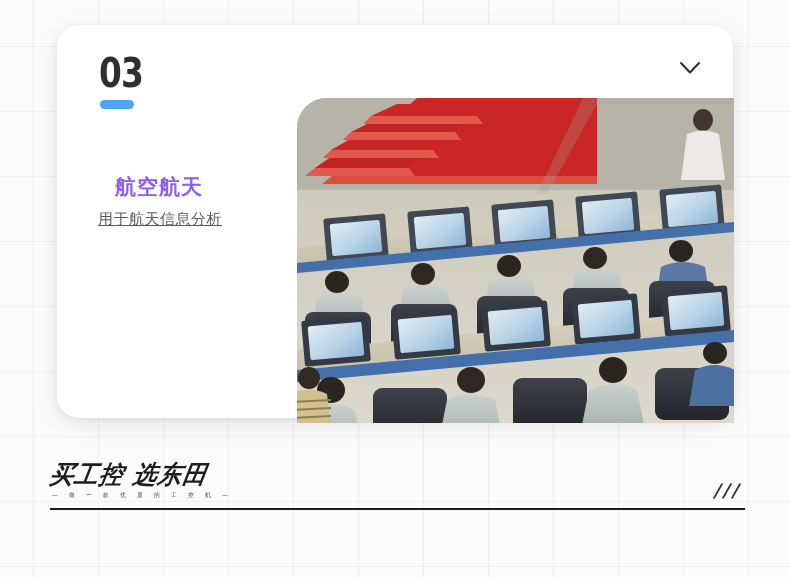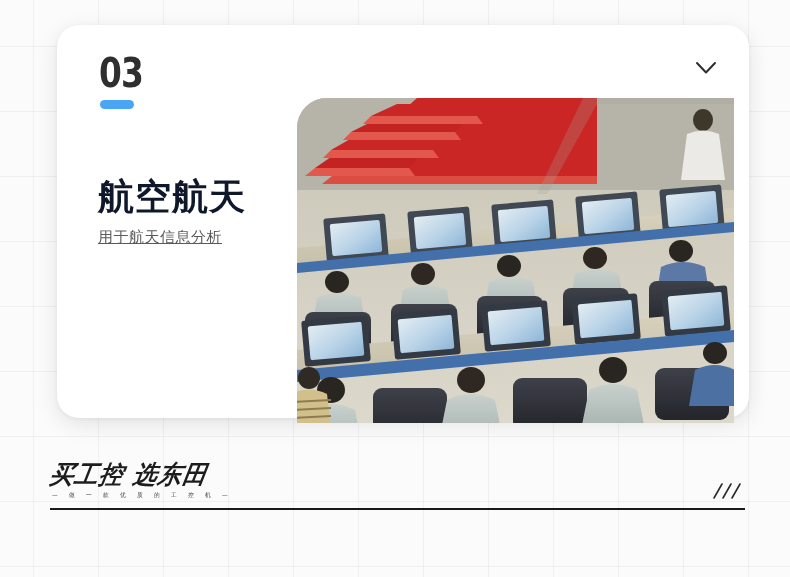--- a/index.html
+++ b/index.html
@@ -31,21 +31,20 @@
   
   #card {
     position: absolute;
     left: 57px;
     top: 25px;
     width: 676px;
     height: 393px;
     background: #ffffff;
     border-radius: 22px;
     box-shadow: 0 6px 22px rgba(0,0,0,0.10), 0 1px 4px rgba(0,0,0,0.05);
-    padding-left: 16px;
   }
 
   
   .card-number {
     position: absolute;
     left: 42px;
     top: 28px;
     font-family: "DejaVu Sans", sans-serif;
     font-size: 40px;
     font-weight: bold;
@@ -79,26 +78,26 @@
 
   
   .text-block {
     position: absolute;
     left: 41px;
     top: 150px;
     width: 210px;
   }
   .headline {
     font-family: "DejaVu Sans", sans-serif;
-    font-size: 36px;
+    font-size: 21px;
     font-weight: bold;
-    color: #0f172a;
+    color: #8b5cf6;
     letter-spacing: 1px;
     line-height: 1.2;
-    margin: 0 0 8px 0;
+    margin: 0 0 8px 17px;
     white-space: nowrap;
   }
   .subline {
     font-family: "DejaVu Sans", sans-serif;
     font-size: 15px;
     color: #5a5a5a;
     line-height: 1.55;
     letter-spacing: 0.5px;
     margin: 0;
     white-space: nowrap;

